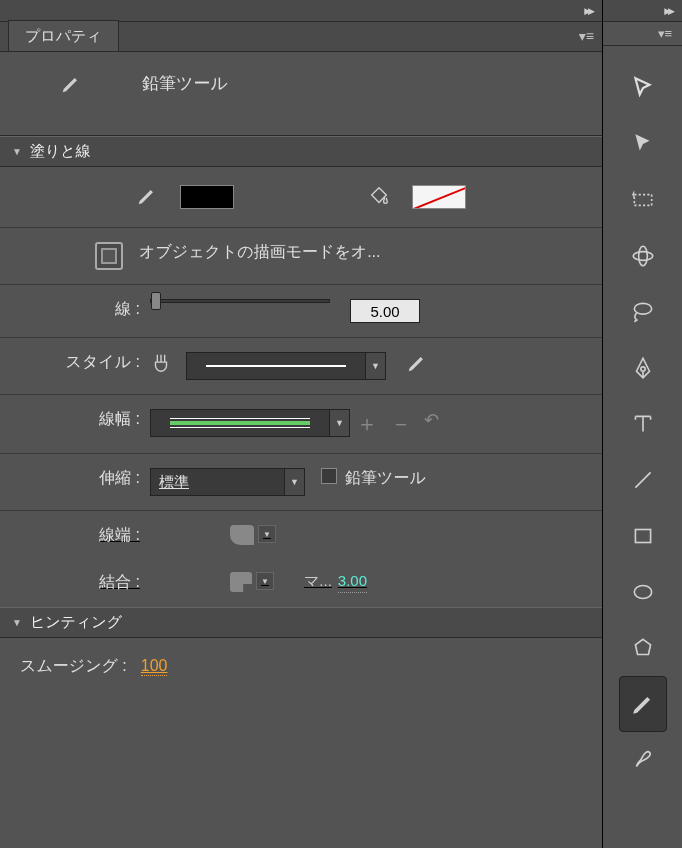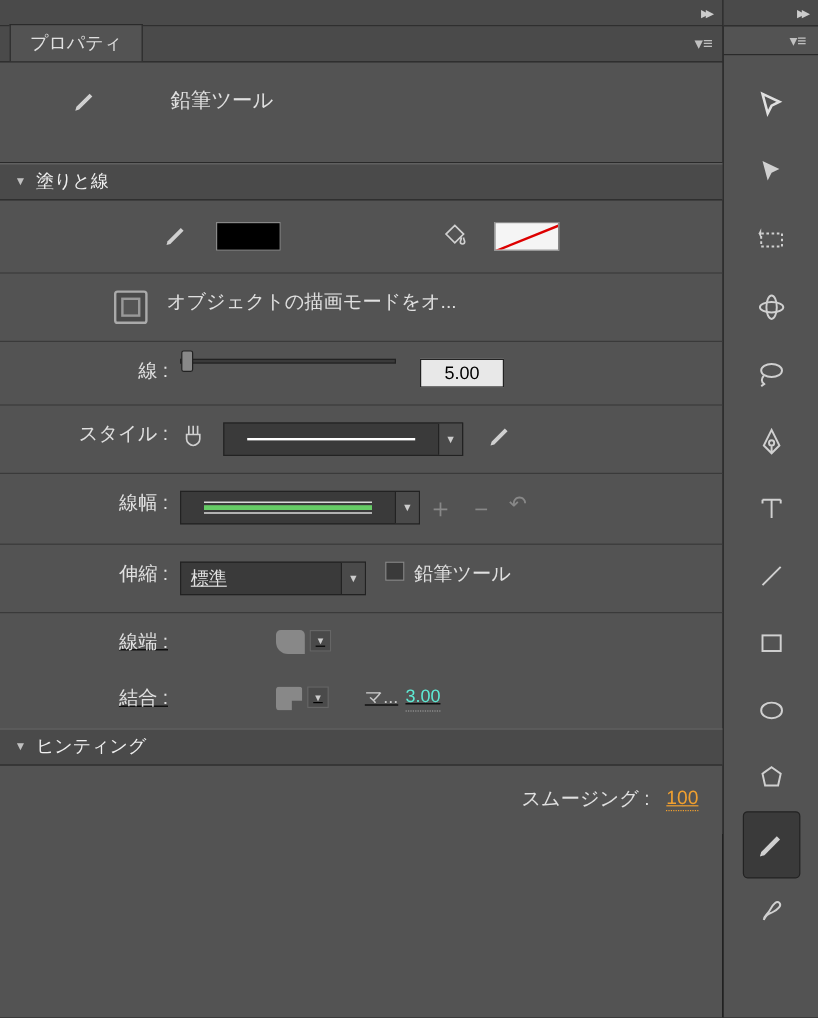--- a/index.html
+++ b/index.html
@@ -59,21 +59,21 @@
 .checkbox { width: 16px; height: 16px; border: 1px solid #888; background: #3a3a3a; cursor: pointer; margin-right: 8px; }
 .hint-label { color: #e0e0e0; font-size: 16px; }
 
 .cap-icon { width: 24px; height: 20px; background: #888; border-radius: 4px 4px 0 10px; }
 .join-icon { width: 22px; height: 20px; background: #888; clip-path: polygon(0 0, 100% 0, 100% 60%, 60% 60%, 60% 100%, 0 100%); border-radius: 3px; }
 .mini-dd { width: 18px; height: 18px; border: 1px solid #666; background: #4a4a4a; color: #ccc; font-size: 8px; display: flex; align-items: center; justify-content: center; cursor: pointer; margin-left: 4px; }
 
 .miter-label { color: #ccc; font-size: 15px; margin-left: 30px; }
 .miter-val { color: #5eead4; font-size: 15px; border-bottom: 1px dotted #999; margin-left: 6px; }
 
-.smooth-row { padding: 18px 20px; display: flex; align-items: center; justify-content: flex-end; }
+.smooth-row { padding: 18px 20px; display: flex; align-items: center; }
 .smooth-label { color: #e0e0e0; font-size: 16px; }
 .smooth-val { color: #f0a030; font-size: 16px; border-bottom: 1px dotted #f0a030; margin-left: 14px; cursor: text; text-decoration: underline; }
 
 
 .rt-collapse { height: 22px; background: #4a4a4a; display: flex; justify-content: flex-end; align-items: center; padding-right: 10px; border-bottom: 1px solid #2a2a2a; }
 .rt-menu { height: 24px; display: flex; justify-content: flex-end; padding-right: 10px; align-items: center; color: #c0c0c0; font-size: 13px; border-bottom: 1px solid #2a2a2a; }
 .rt-tools { flex: 1; display: flex; flex-direction: column; align-items: center; padding-top: 14px; gap: 0; }
 .tool-btn { width: 48px; height: 56px; display: flex; align-items: center; justify-content: center; cursor: pointer; border-radius: 4px; }
 .tool-btn.active { background: #3a3a3a; border: 1px solid #222; }
 .tool-btn svg { width: 26px; height: 26px; }

